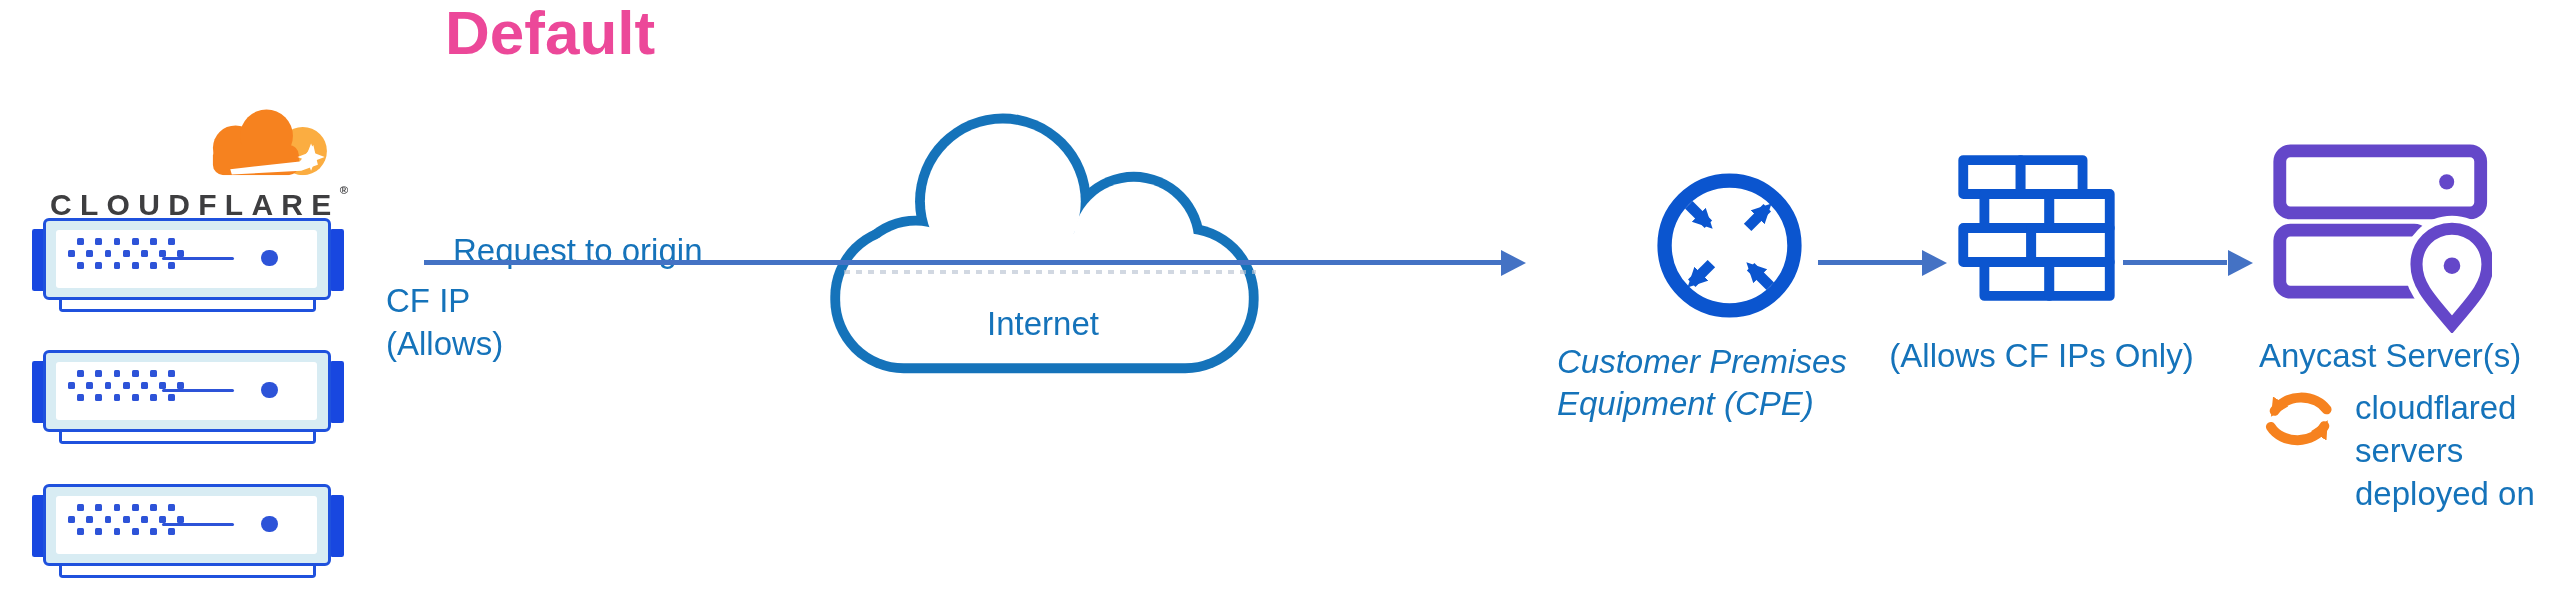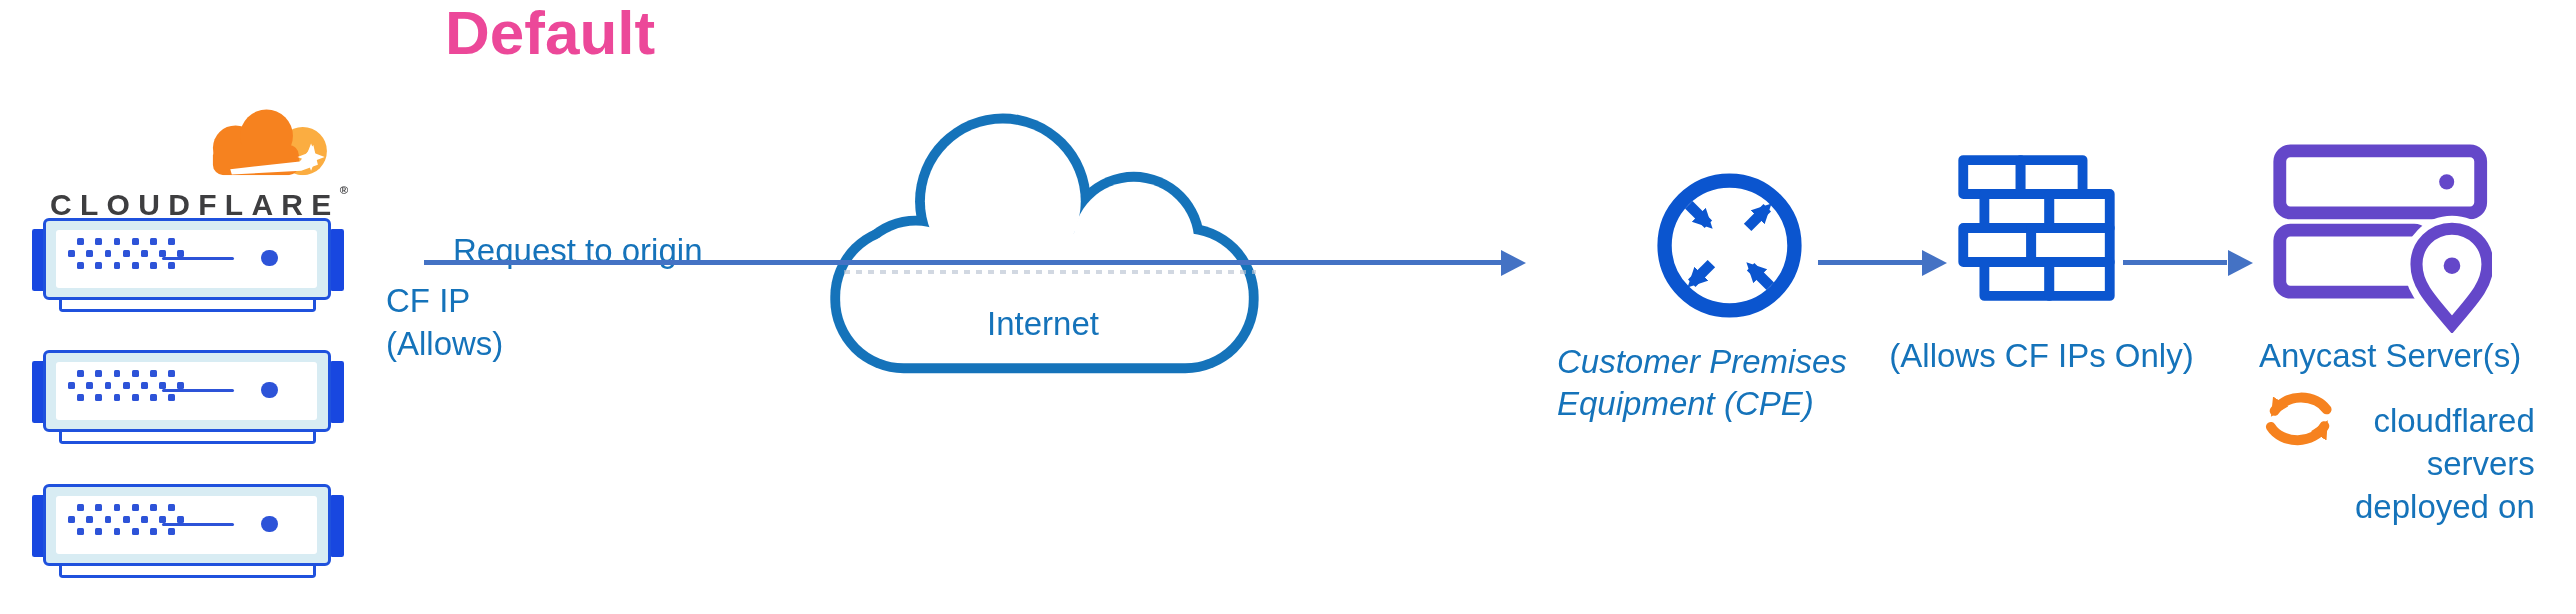--- a/index.html
+++ b/index.html
@@ -260,18 +260,18 @@
       <marker id="oh" markerUnits="userSpaceOnUse" markerWidth="26" markerHeight="26" refX="15" refY="12" orient="auto">
         <path d="M0,0 L24,12 L0,24 z" fill="#F6821F"></path>
       </marker>
     </defs>
     <g fill="none" stroke="#F6821F" stroke-width="13" stroke-linecap="round">
       <path d="M95,35 A40,34 0 0 0 26,37" marker-end="url(#oh)"></path>
       <path d="M21,58 A40,34 0 0 0 92,57" marker-end="url(#oh)"></path>
     </g>
   </svg>
 </div>
-<div class="abs lbl" style="left:2355px;top:399px;line-height:43px;text-align:right;">
+<div class="abs lbl" style="left:2355px;top:386px;line-height:43px;">
   <div>cloudflared</div>
   <div>servers</div>
   <div>deployed on</div>
 </div>
 
 
 </body></html>

